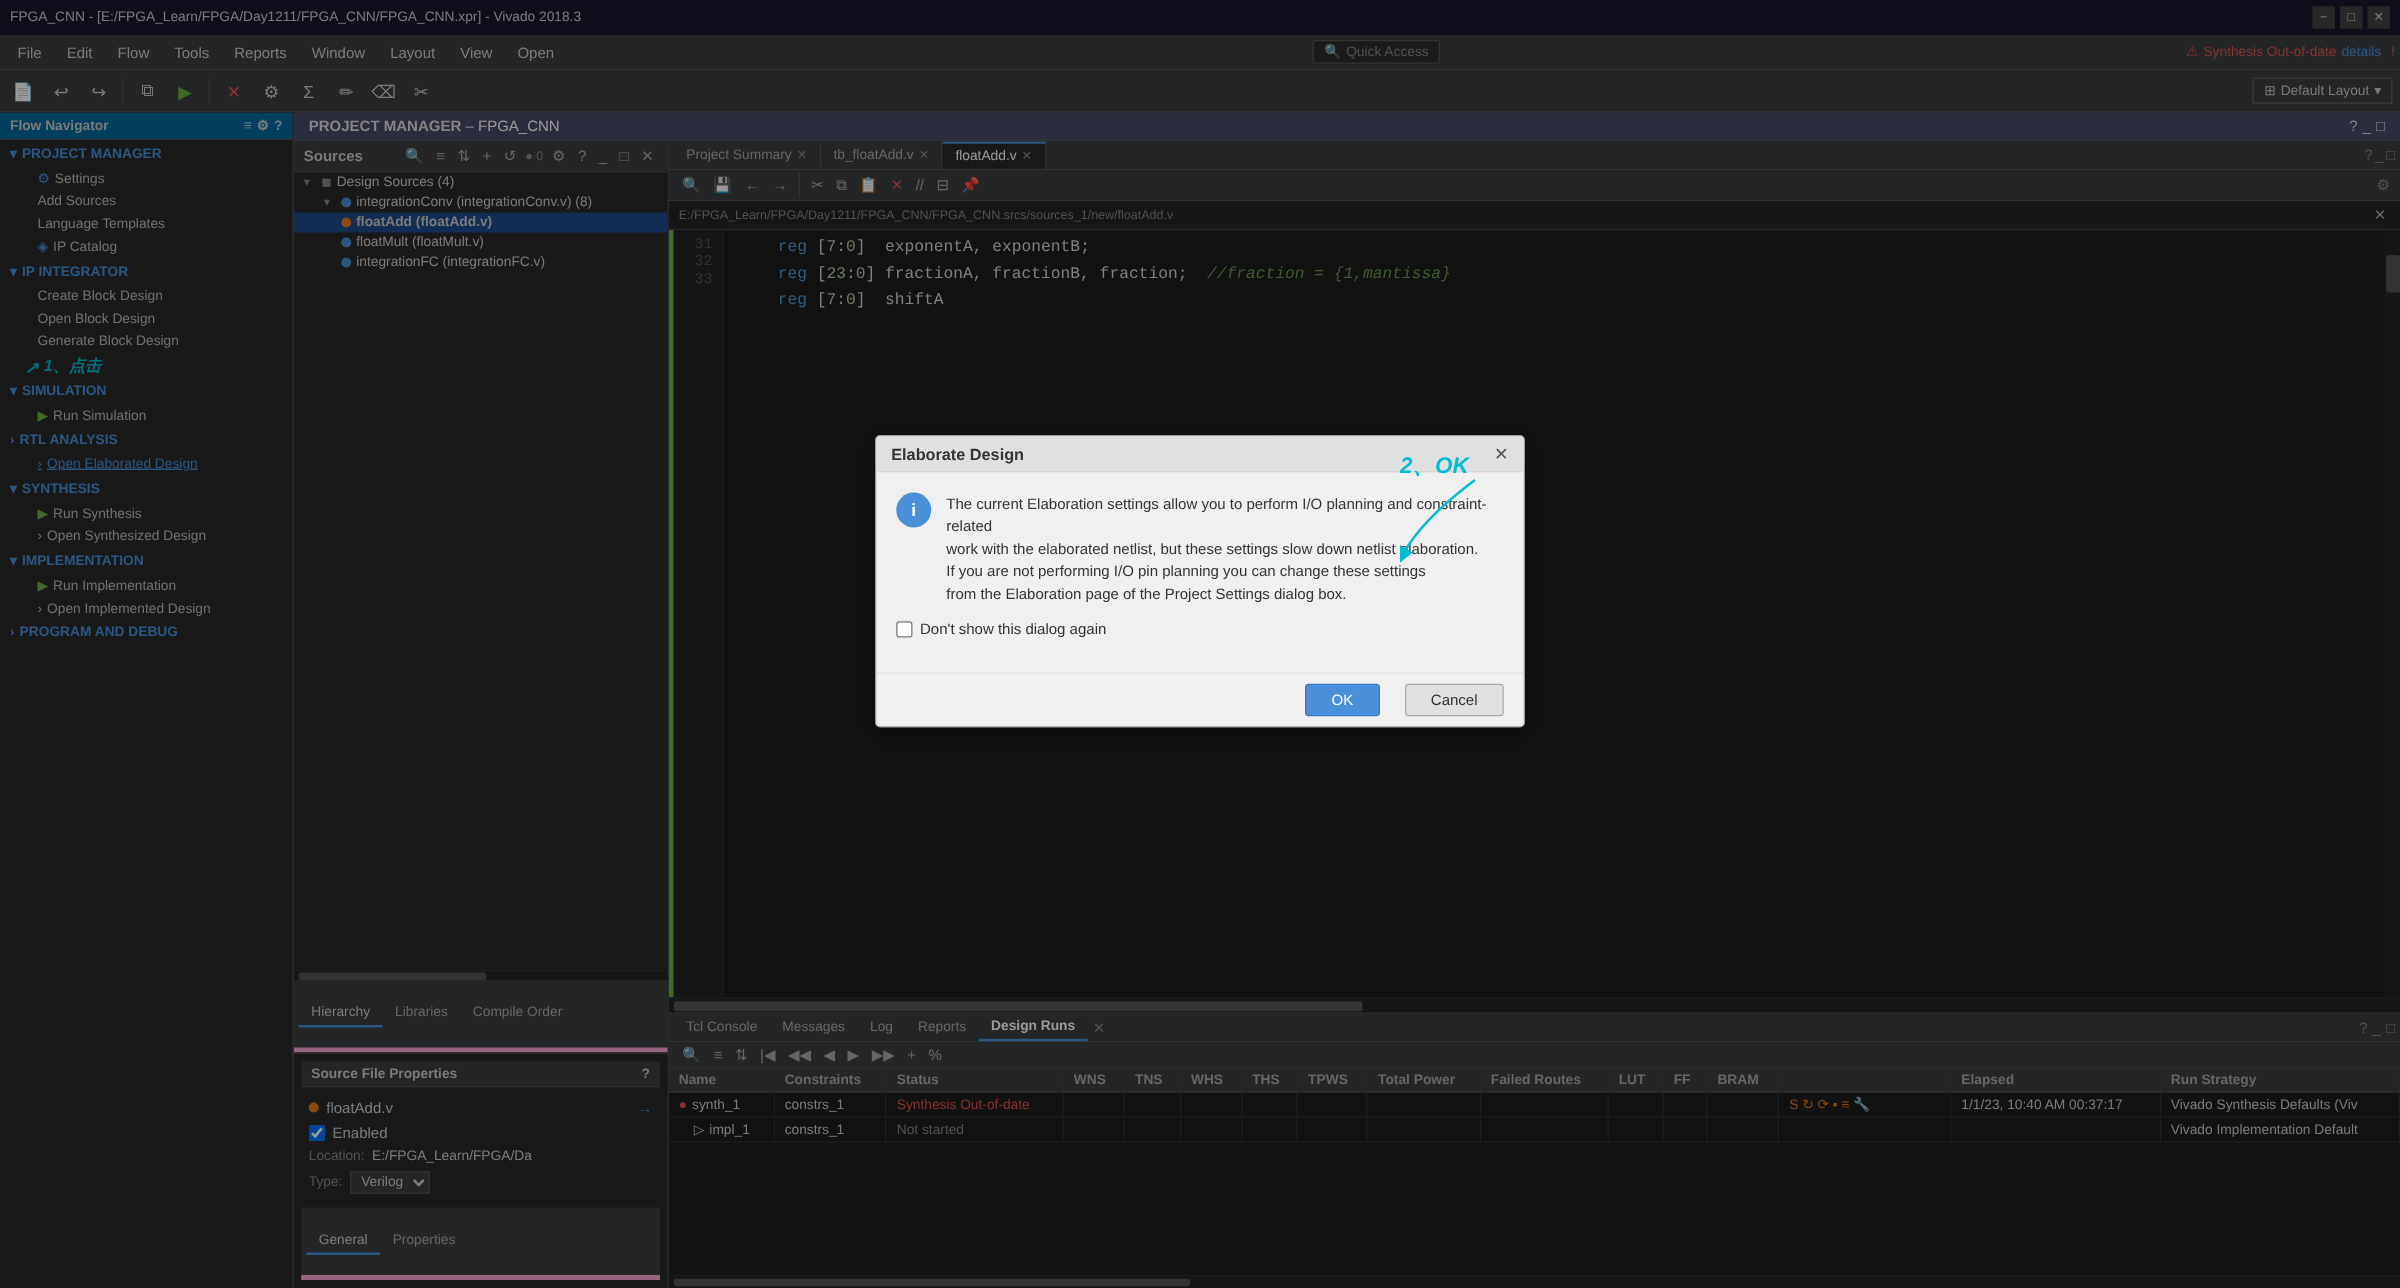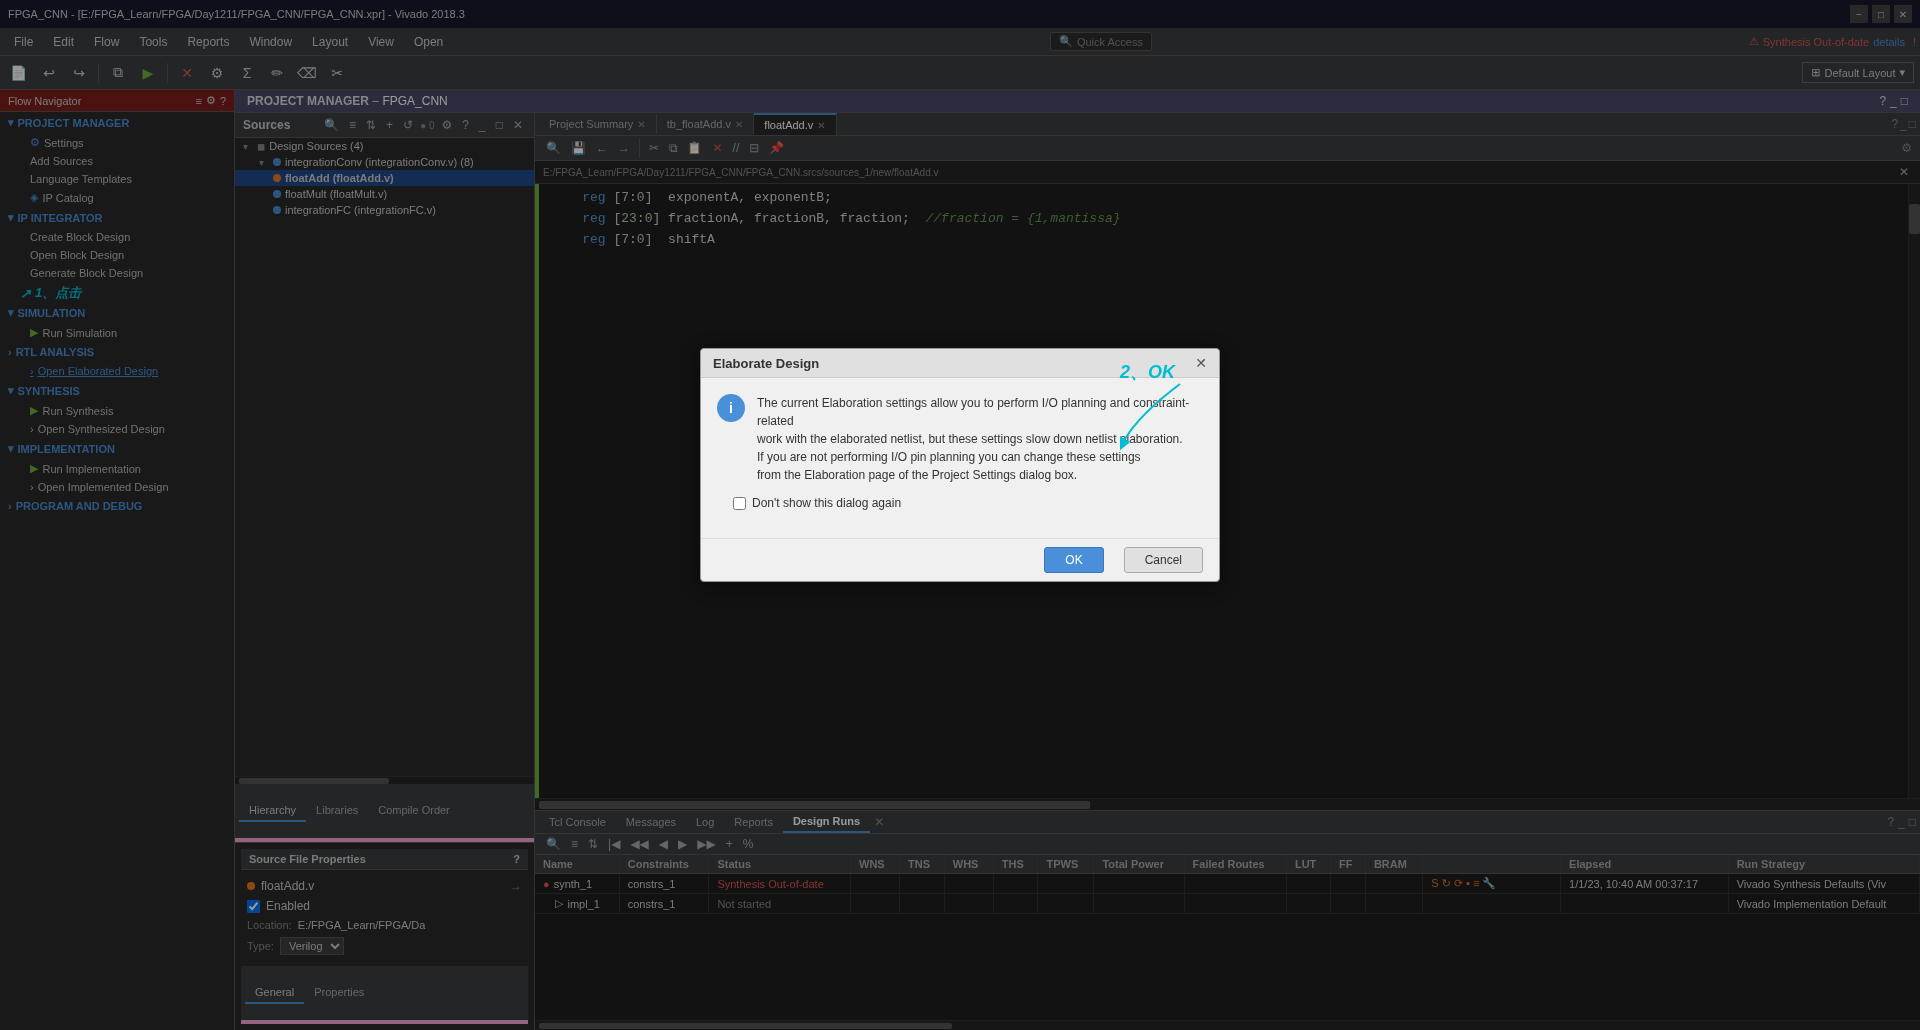--- a/index.html
+++ b/index.html
@@ -25,21 +25,21 @@
     .tb-sep { width: 1px; height: 20px; background: #555; margin: 0 2px; }
     .tb-green { color: #6db33f; }
     .tb-red { color: #e05555; }
     .layout-dropdown { margin-left: auto; background: #3c3f41; border: 1px solid #666; color: #ccc; padding: 3px 8px; font-size: 11px; display: flex; align-items: center; gap: 4px; cursor: pointer; }
 
     
     #main { display: flex; height: calc(1030px - 28px - 28px - 34px); }
 
     
     #flow-nav { width: 235px; background: #2b2b2b; border-right: 1px solid #555; display: flex; flex-direction: column; overflow: hidden; }
-    #flow-nav-header { background: #7f1d1d; padding: 4px 8px; font-size: 11px; font-weight: normal; color: #ccc; display: flex; align-items: center; justify-content: space-between; border-bottom: 1px solid #555; }
+    #flow-nav-header { background: #0369a1; padding: 4px 8px; font-size: 11px; font-weight: bold; color: #ccc; display: flex; align-items: center; justify-content: space-between; border-bottom: 1px solid #555; }
     #flow-nav-content { overflow-y: auto; flex: 1; }
     .nav-section { }
     .nav-section-title { padding: 4px 8px; font-size: 11px; font-weight: bold; color: #4a90d9; cursor: pointer; display: flex; align-items: center; gap: 4px; }
     .nav-item { padding: 3px 8px 3px 20px; font-size: 11px; color: #bbb; cursor: pointer; display: flex; align-items: center; gap: 4px; }
     .nav-item.active { color: #4a90d9; text-decoration: underline; }
     .nav-indent { padding-left: 30px; }
 
     
     #center { flex: 1; display: flex; flex-direction: column; overflow: hidden; }
 
@@ -104,21 +104,21 @@
     
     #dialog-overlay { position: fixed; top: 0; left: 0; width: 1920px; height: 1030px; background: rgba(0,0,0,0.4); z-index: 100; display: flex; align-items: center; justify-content: center; }
     #dialog { background: #f0f0f0; border: 1px solid #999; border-radius: 4px; width: 520px; box-shadow: 0 4px 20px rgba(0,0,0,0.5); color: #333; }
     #dialog-header { background: #e0e0e0; padding: 6px 12px; display: flex; justify-content: space-between; align-items: center; border-bottom: 1px solid #ccc; border-radius: 4px 4px 0 0; }
     #dialog-header .dialog-title { font-size: 13px; font-weight: bold; }
     #dialog-header .dialog-close { background: none; border: none; cursor: pointer; font-size: 14px; color: #555; }
     #dialog-body { padding: 16px; }
     .dialog-info { display: flex; gap: 12px; align-items: flex-start; }
     .info-icon { width: 28px; height: 28px; background: #4a90d9; border-radius: 50%; color: white; display: flex; align-items: center; justify-content: center; font-weight: bold; font-size: 14px; flex-shrink: 0; }
     .dialog-text { font-size: 12px; color: #333; line-height: 1.5; }
-    .dialog-checkbox { display: flex; align-items: center; gap: 6px; margin: 12px 16px; font-size: 12px; color: #333; }
+    .dialog-checkbox { display: flex; align-items: center; gap: 6px; margin: 12px 0; font-size: 12px; color: #333; }
     .dialog-checkbox input { width: 13px; height: 13px; }
     #dialog-footer { display: flex; justify-content: flex-end; gap: 20px; padding: 8px 16px; border-top: 1px solid #ddd; }
     .btn-primary { background: #4a90d9; color: white; border: 1px solid #357abd; padding: 5px 20px; cursor: pointer; border-radius: 3px; font-size: 12px; }
     .btn-secondary { background: #e0e0e0; color: #333; border: 1px solid #aaa; padding: 5px 20px; cursor: pointer; border-radius: 3px; font-size: 12px; }
 
     
     .annotation-cyan { color: #00bcd4; font-weight: bold; font-size: 16px; font-style: italic; }
 
     
     ::-webkit-scrollbar { width: 8px; height: 8px; }
@@ -440,20 +440,25 @@
           <div style="margin-left:auto;">
             <span style="cursor:pointer;color:#888;">⚙</span>
           </div>
         </div>
         <div id="editor-path">
           <span>E:/FPGA_Learn/FPGA/Day1211/FPGA_CNN/FPGA_CNN.srcs/sources_1/new/floatAdd.v</span>
           <button class="icon-btn">✕</button>
         </div>
         <div id="code-area">
           <div id="green-bar"></div>
+          <div id="line-nums">
+            <div>31</div>
+            <div>32</div>
+            <div>33</div>
+          </div>
           <div id="code-content">
             <div class="code-line">    <span class="kw">reg</span> [<span class="num">7</span>:<span class="num">0</span>]  exponentA, exponentB;</div>
             <div class="code-line">    <span class="kw">reg</span> [<span class="num">23</span>:<span class="num">0</span>] fractionA, fractionB, fraction;  <span class="comment">//fraction = {1,mantissa}</span></div>
             <div class="code-line">    <span class="kw">reg</span> [<span class="num">7</span>:<span class="num">0</span>]  shiftA</div>
           </div>
           <div id="scrollbar-right">
             <div style="width:100%;height:30px;background:#555;margin-top:20px;border-radius:2px;"></div>
           </div>
         </div>
 

